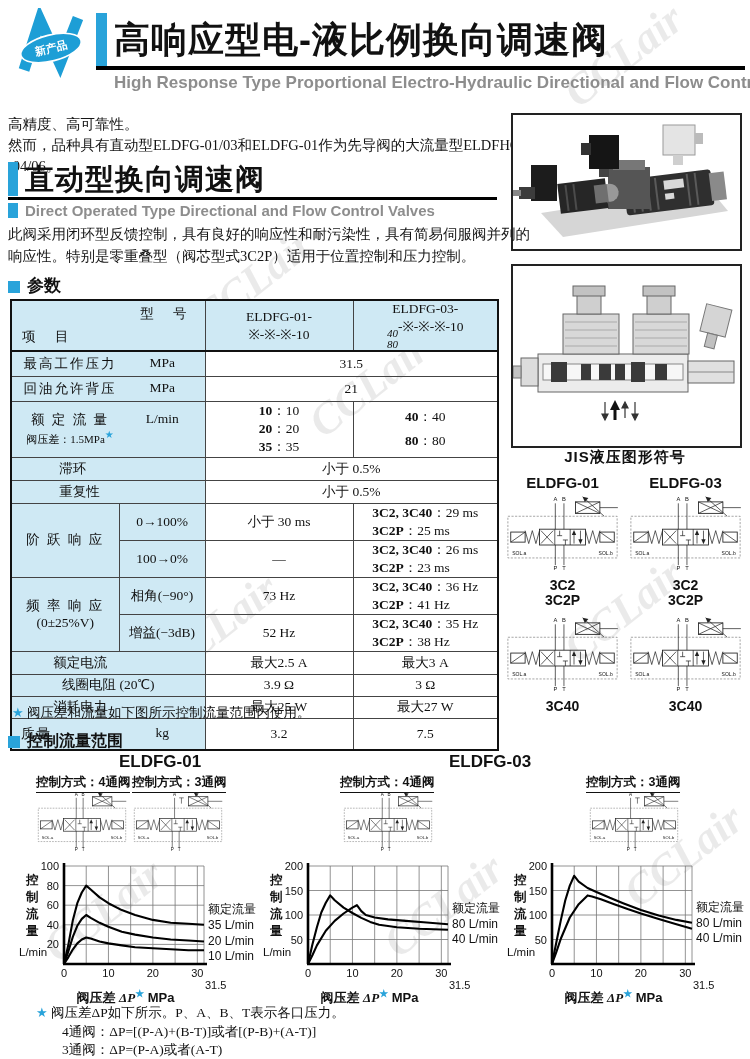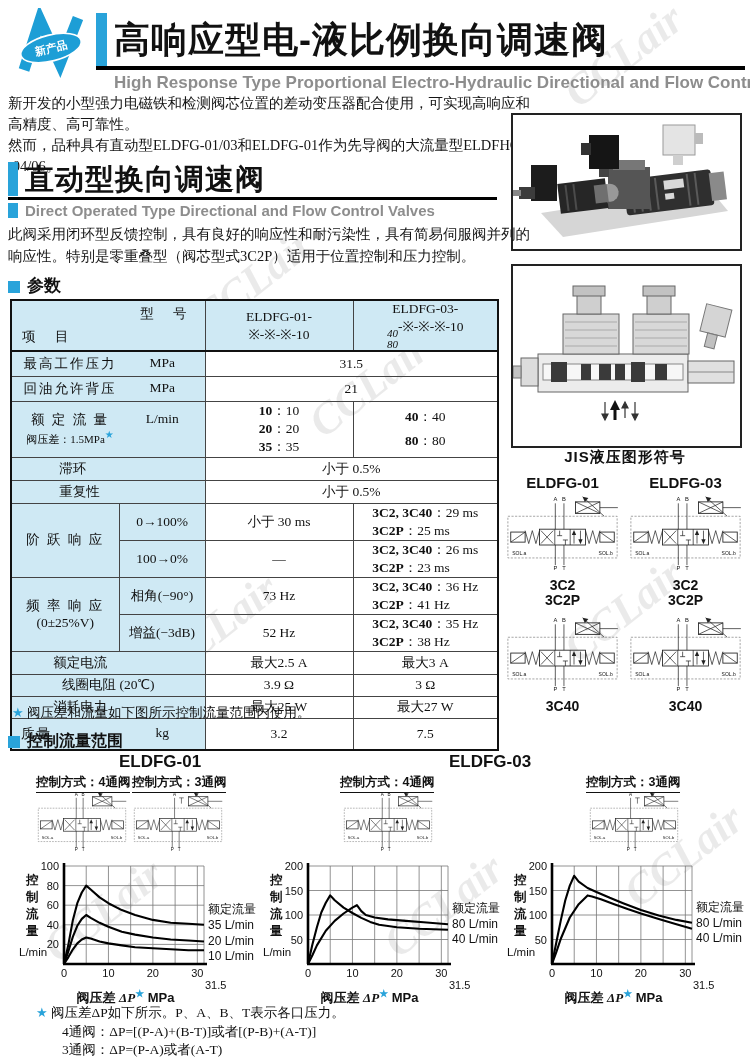--- a/index.html
+++ b/index.html
@@ -87,21 +87,20 @@
         <ellipse cx="43" cy="40" rx="31" ry="13" fill="#1d9ed6" stroke="#fff" stroke-width="1.6"></ellipse>
         <text x="43" y="44" text-anchor="middle" font-size="11" font-weight="bold" fill="#fff">新产品</text>
       </g>
     </svg>
   </div>
   <div class="abs title-bar" style="left:96px;top:13px"></div>
   <div class="abs main-title" style="left:114px;top:16px">高响应型电-液比例换向调速阀</div>
   <div class="abs title-rule" style="left:96px;top:66px;width:649px"></div>
   <div class="abs subtitle" style="left:114px;top:73px">High Response Type Proportional Electro-Hydraulic Directional and Flow Control Valves</div>
 
-  <div class="abs body-txt" style="left:8px;top:93px">新开发的小型强力电磁铁和检测阀芯位置的差动变压器配合使用，可实现高响应和</div>
   <div class="abs body-txt" style="left:8px;top:114px">高精度、高可靠性。</div>
   <div class="abs body-txt" style="left:8px;top:135px">然而，品种具有直动型ELDFG-01/03和ELDFG-01作为先导阀的大流量型ELDFHG</div>
   <div class="abs body-txt" style="left:8px;top:156px">-04/06。</div>
 
   <div class="abs photo-box" style="left:511px;top:113px;width:227px;height:134px">
     <svg width="227" height="134" viewBox="0 0 227 134">
       <polygon points="28,98 195,72 215,96 50,122" fill="#d6d6d6"></polygon>
       <g transform="rotate(-7 150 80)">
         <rect x="112" y="60" width="88" height="36" rx="3" fill="#2f2f2f"></rect>
         <g stroke="#5a5a5a" stroke-width="2">

